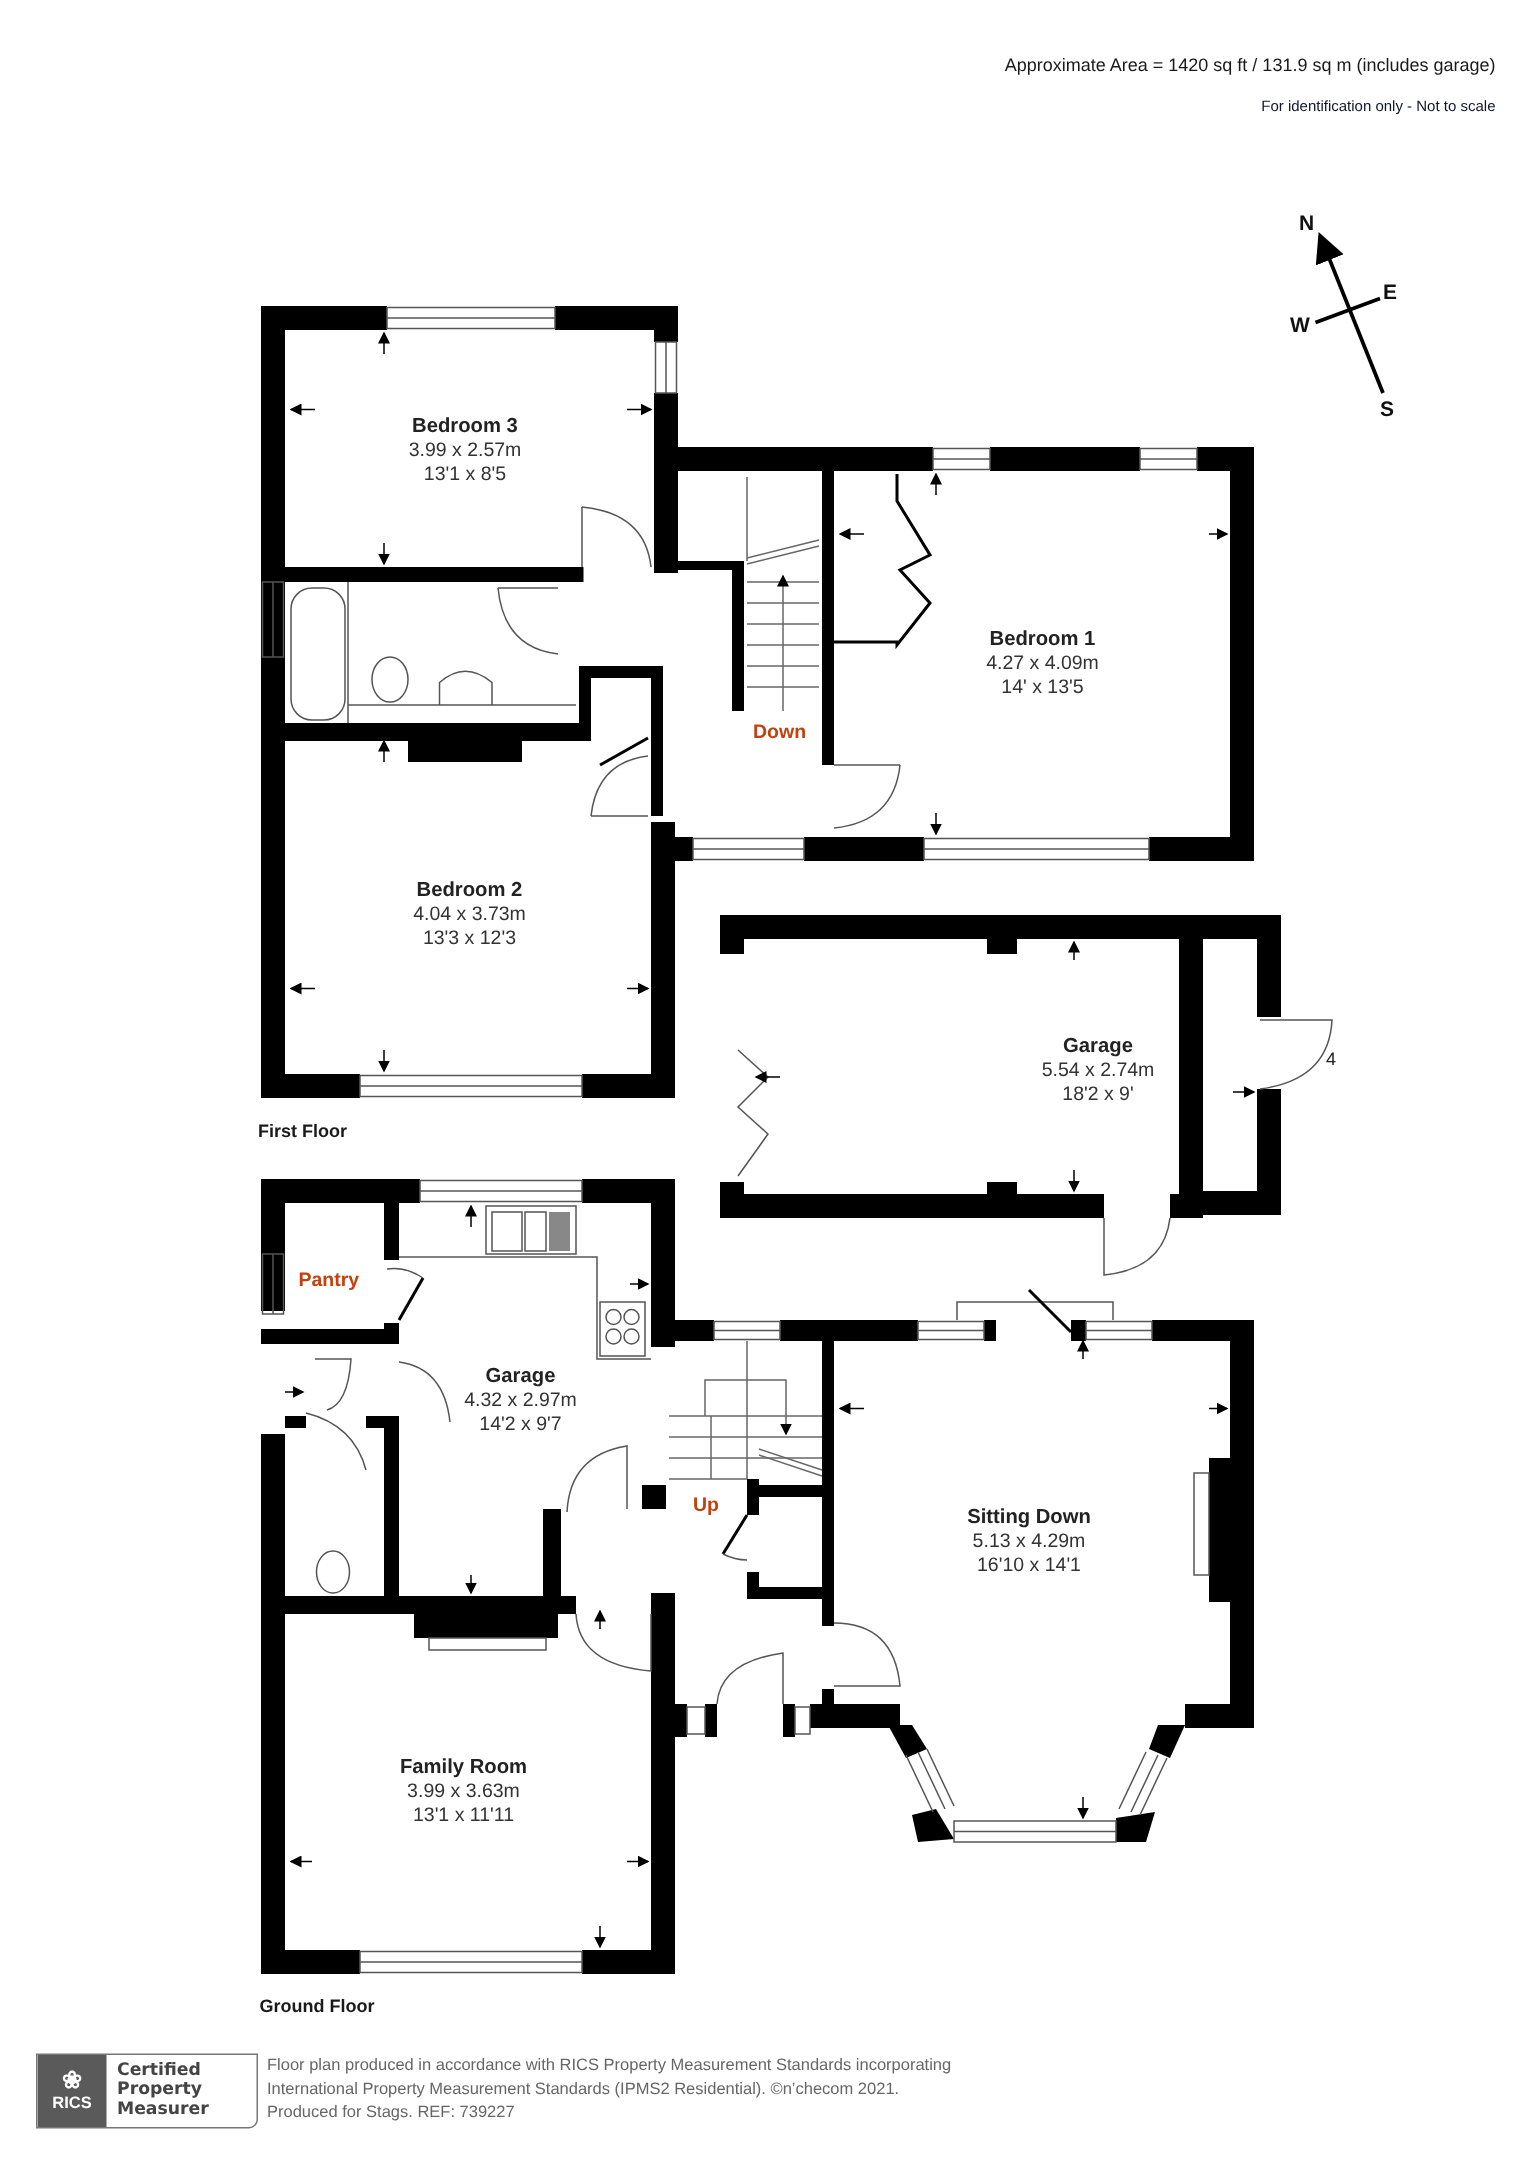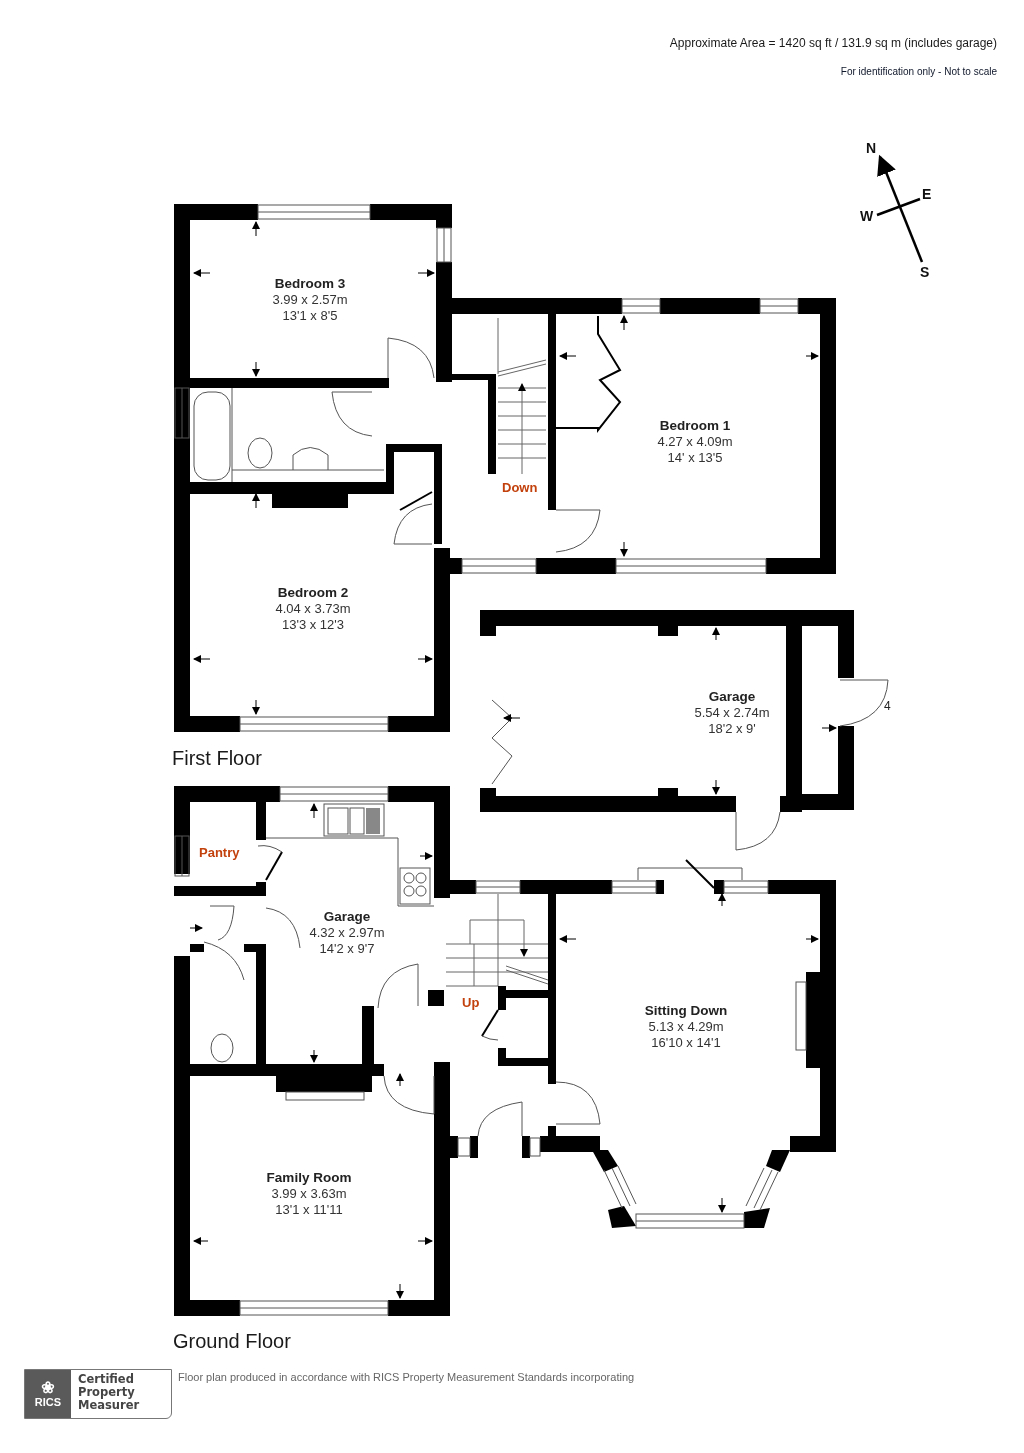--- a/index.html
+++ b/index.html
@@ -3,21 +3,21 @@
 <meta charset="utf-8">
 <style>
   html, body { margin: 0; padding: 0; background: #ffffff; }
   body { width: 1024px; height: 1453px; position: relative; overflow: hidden; font-family: "Liberation Sans", sans-serif; color: #222; }
   .abs { position: absolute; }
   #plan { position: absolute; left: 0; top: 0; }
   .area-title { right: 27px; top: 36px; font-size: 12px; color: #1a1a1a; white-space: nowrap; }
   .area-sub { right: 27px; top: 66px; font-size: 10px; color: #0f172a; white-space: nowrap; }
   .room { text-align: center; line-height: 16px; font-size: 13px; color: #333; transform: translateX(-50%); white-space: nowrap; }
   .room .name { font-weight: bold; font-size: 13.5px; color: #222; }
-  .floor-label { font-weight: normal; font-size: 20px; color: #1a1a1a; white-space: nowrap; }
+  .floor-label { font-weight: bold; font-size: 12px; color: #1a1a1a; white-space: nowrap; }
   .small-label { font-weight: bold; font-size: 13px; color: #c2410c; white-space: nowrap; }
   .compass-letter { font-weight: bold; font-size: 14px; color: #111; }
   .rics-badge { left: 24px; top: 1369px; width: 146px; height: 48px; display: flex; border: 1px solid #777; border-radius: 0 0 6px 0; overflow: hidden; }
   .rics-dark { width: 46px; background: #5a5a5a; color: #fff; display: flex; flex-direction: column; align-items: center; justify-content: center; font-weight: bold; font-size: 11px; }
   .rics-dark .crest { font-size: 16px; line-height: 16px; }
   .rics-text { flex: 1; font-family: "DejaVu Sans", sans-serif; font-size: 11.5px; line-height: 13px; color: #444; padding: 3px 0 0 7px; font-weight: bold; }
   .footer-text { left: 178px; top: 1370px; font-size: 11px; line-height: 15.5px; color: #666; white-space: nowrap; }
 </style>
 </head>
 <body>
@@ -353,13 +353,15 @@
     <span>RICS</span>
   </div>
   <div class="rics-text">
     <div>Certified</div>
     <div>Property</div>
     <div>Measurer</div>
   </div>
 </div>
 <div class="abs footer-text">
   <div>Floor plan produced in accordance with RICS Property Measurement Standards incorporating</div>
+  <div>International Property Measurement Standards (IPMS2 Residential).   ©n’checom 2021.</div>
+  <div>Produced for Stags.   REF: 739227</div>
 </div>
 
 </body></html>

